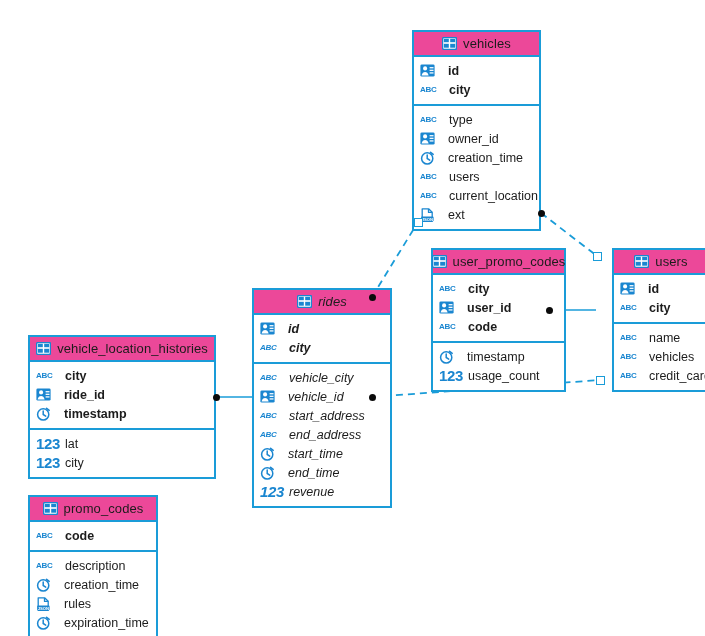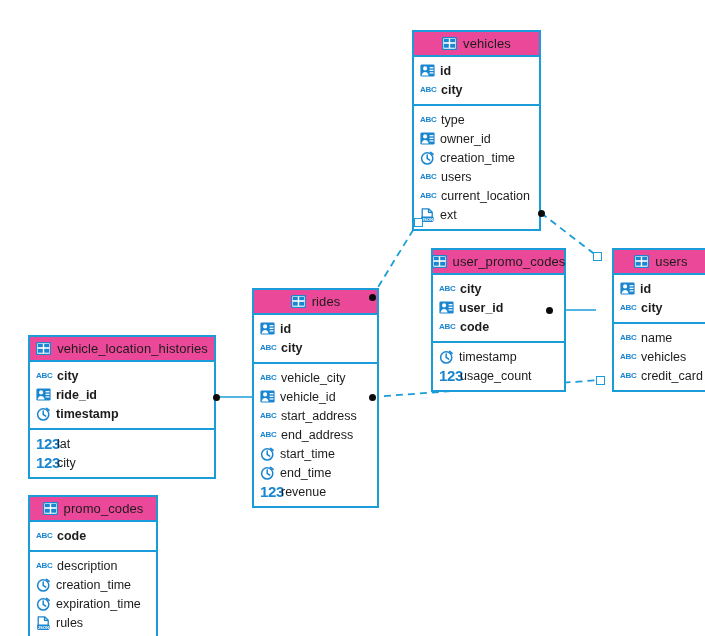--- a/index.html
+++ b/index.html
@@ -63,21 +63,21 @@
     box-sizing: border-box;
     padding: 4px 0 5px 0;
   }
   .tbl-section.keys {
     border-bottom: 2px solid #1a9cd8;
   }
 
   .field-row {
     display: flex;
     align-items: center;
-    gap: 5px;
+    gap: 13px;
     height: 19px;
     padding: 0 6px;
     white-space: nowrap;
   }
   .field-name {
     font-size: 12.5px;
     color: #1c1c1c;
   }
   .field-row.pk .field-name {
     font-weight: bold;
@@ -305,21 +305,21 @@
         <div class="field-row">
           <span class="icn icn-abc">ABC</span>
           <span class="field-name">vehicles</span>
         </div>
         <div class="field-row">
           <span class="icn icn-abc">ABC</span>
           <span class="field-name">credit_card</span>
         </div>
       </div>
     </div>
-    <div class="table-node" style="left: 252px; top: 288px; width: 127px;">
+    <div class="table-node" style="left: 252px; top: 288px; width: 140px; font-style: italic;">
       <div class="tbl-header">
         <span class="icn">
           <svg width="15" height="13" viewBox="0 0 15 13">
             <rect x="0.5" y="0.5" width="14" height="12" rx="1.5" fill="#ffffff" stroke="#1a86d0" stroke-width="1.4"></rect>
             <rect x="1.8" y="1.8" width="5" height="3.4" fill="#1a86d0"></rect>
             <rect x="8.2" y="1.8" width="5" height="3.4" fill="#1a86d0"></rect>
             <rect x="1.8" y="6.8" width="5" height="3.9" fill="#1a86d0"></rect>
             <rect x="8.2" y="6.8" width="5" height="3.9" fill="#1a86d0"></rect>
           </svg>
         </span>
@@ -479,37 +479,37 @@
               <circle cx="7.2" cy="7.4" r="5.6" fill="#ffffff" stroke="#1a86d0" stroke-width="1.5"></circle>
               <path d="M7.2 4.1v3.4l2.5 1.6" fill="none" stroke="#1a86d0" stroke-width="1.5" stroke-linecap="round"></path>
               <path d="M10.6 1.3l2.6 2.1" stroke="#1a86d0" stroke-width="1.5" stroke-linecap="round"></path>
             </svg>
           </span>
           <span class="field-name">creation_time</span>
         </div>
         <div class="field-row">
           <span class="icn">
             <svg width="15" height="14" viewBox="0 0 15 14">
-              <circle cx="7.2" cy="7.4" r="5.6" fill="#ffffff" stroke="#1a86d0" stroke-width="1.5"></circle>
-              <path d="M7.2 4.1v3.4l2.5 1.6" fill="none" stroke="#1a86d0" stroke-width="1.5" stroke-linecap="round"></path>
-              <path d="M10.6 1.3l2.6 2.1" stroke="#1a86d0" stroke-width="1.5" stroke-linecap="round"></path>
-            </svg>
-          </span>
-          <span class="field-name">expiration_time</span>
-        </div>
-        <div class="field-row">
-          <span class="icn">
-            <svg width="15" height="14" viewBox="0 0 15 14">
               <path d="M2.2 0.8h6.4l3.6 3.5v9H2.2z" fill="#ffffff" stroke="#1a86d0" stroke-width="1.3" stroke-linejoin="round"></path>
               <path d="M8.5 0.9v3.5h3.6" fill="none" stroke="#1a86d0" stroke-width="1.3" stroke-linejoin="round"></path>
               <rect x="1.2" y="8.6" width="12.4" height="4.8" rx="0.8" fill="#1a86d0"></rect>
               <text x="7.4" y="12.5" font-family="Liberation Sans, sans-serif" font-size="4.2" font-weight="bold" fill="#ffffff" text-anchor="middle">JSON</text>
             </svg>
           </span>
           <span class="field-name">rules</span>
+        </div>
+        <div class="field-row">
+          <span class="icn">
+            <svg width="15" height="14" viewBox="0 0 15 14">
+              <circle cx="7.2" cy="7.4" r="5.6" fill="#ffffff" stroke="#1a86d0" stroke-width="1.5"></circle>
+              <path d="M7.2 4.1v3.4l2.5 1.6" fill="none" stroke="#1a86d0" stroke-width="1.5" stroke-linecap="round"></path>
+              <path d="M10.6 1.3l2.6 2.1" stroke="#1a86d0" stroke-width="1.5" stroke-linecap="round"></path>
+            </svg>
+          </span>
+          <span class="field-name">expiration_time</span>
         </div>
       </div>
     </div>
     <div class="marker-dot" style="left: 368.5px; top: 293.5px;"></div>
     <div class="marker-sq" style="left: 413.5px; top: 217.5px;"></div>
     <div class="marker-dot" style="left: 537.5px; top: 209.5px;"></div>
     <div class="marker-sq" style="left: 592.5px; top: 251.5px;"></div>
     <div class="marker-dot" style="left: 545.5px; top: 306.5px;"></div>
     <div class="marker-dot" style="left: 368.5px; top: 393.5px;"></div>
     <div class="marker-sq" style="left: 595.5px; top: 375.5px;"></div>

